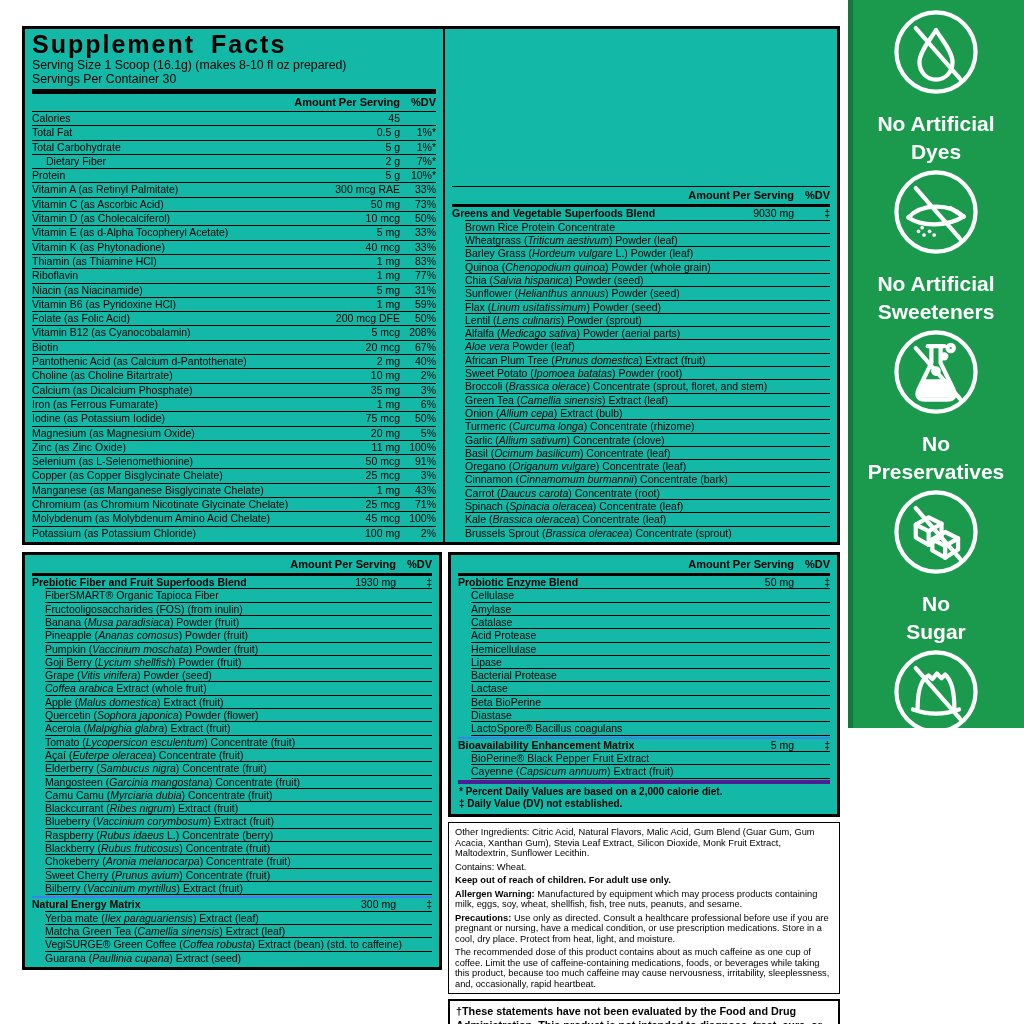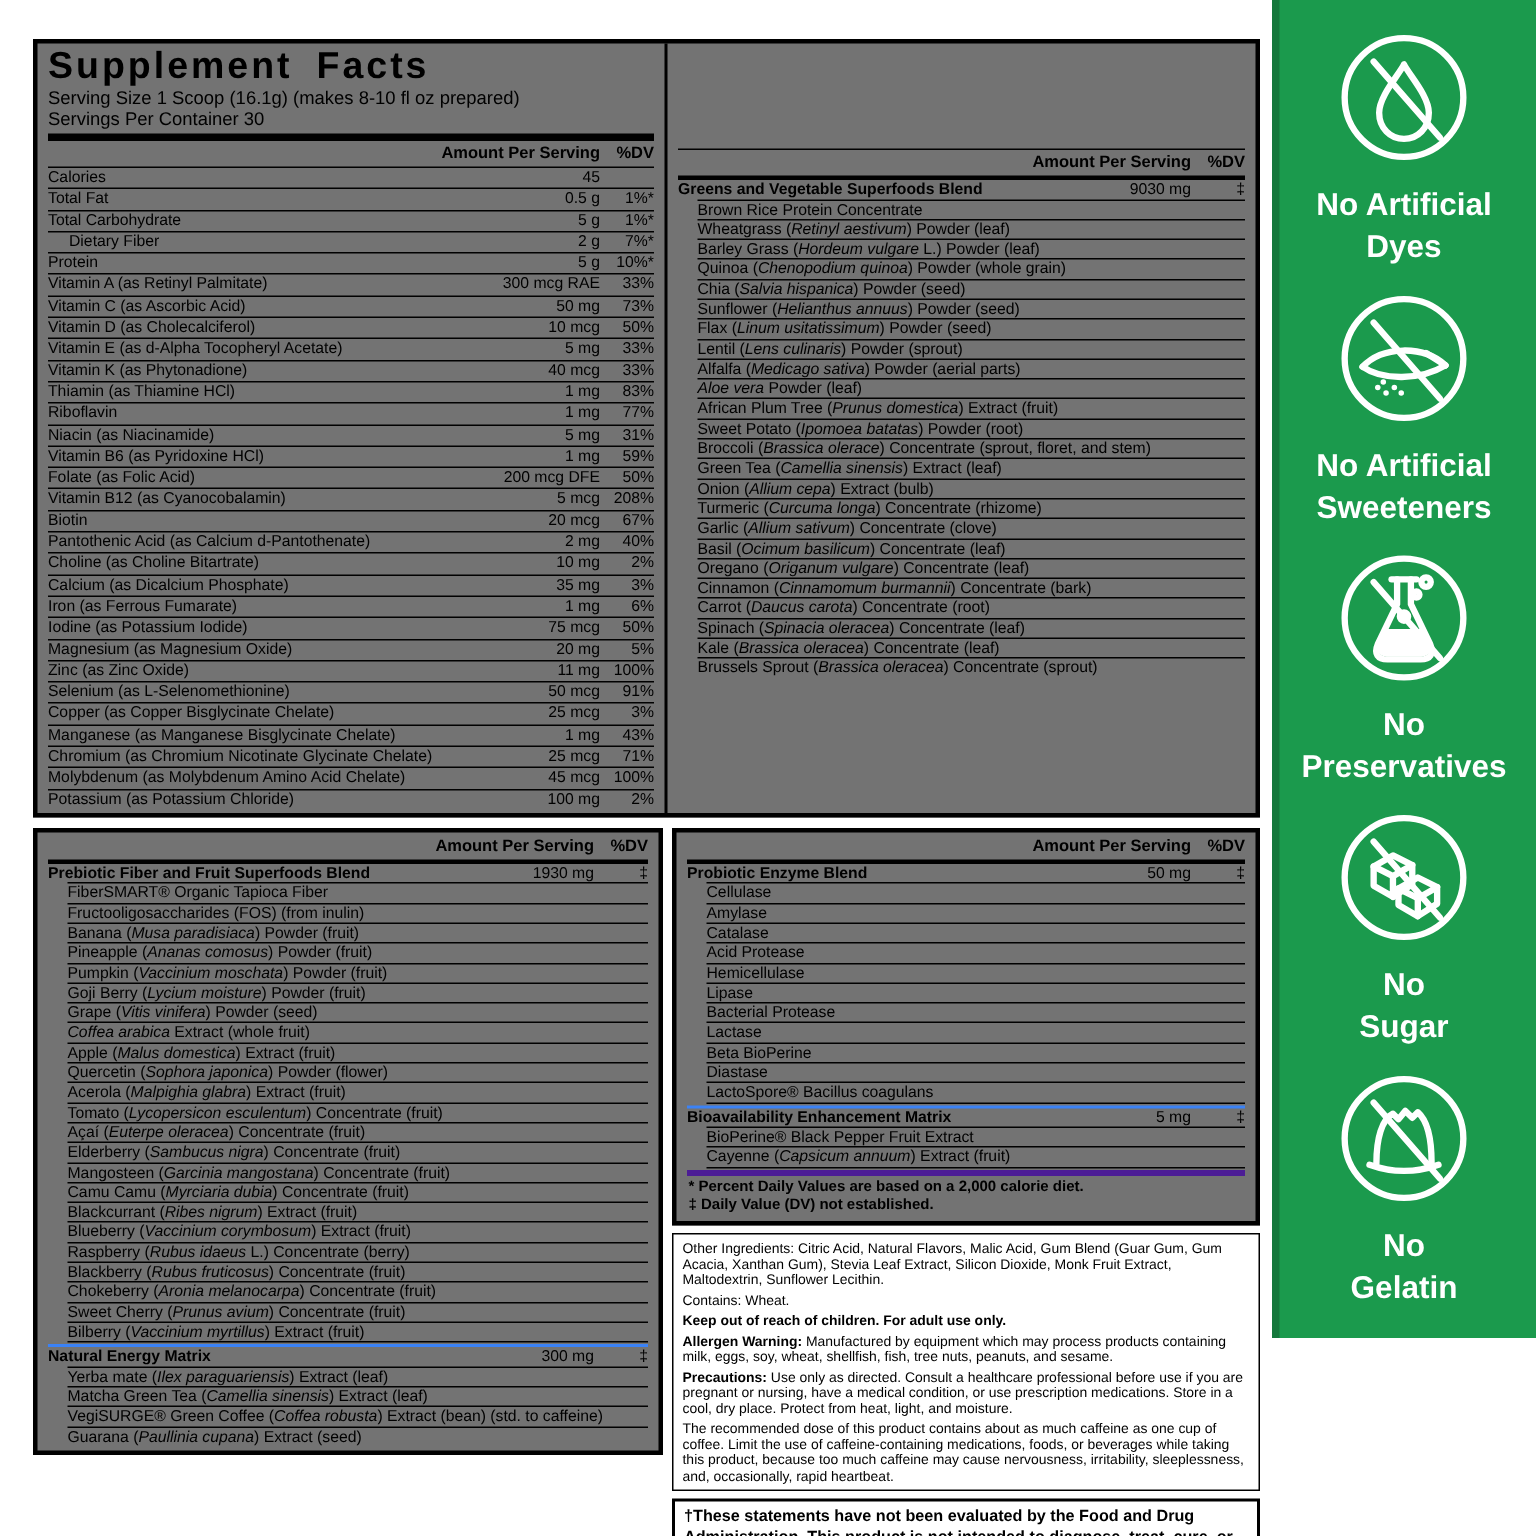--- a/index.html
+++ b/index.html
@@ -1,20 +1,20 @@
 <!DOCTYPE html>
 <html style="--green: #1b9a4d;"><head>
 <meta charset="utf-8">
 <style>
   html,body{margin:0;padding:0;background:#fff;}
   .page{position:relative;width:1024px;height:1024px;background:#fff;overflow:hidden;
         font-family:"Liberation Sans",sans-serif;color:#000;}
   
   .label-area{position:absolute;left:22px;top:26px;width:818px;}
-  .box{border:3px solid #000;background:#737373;box-sizing:border-box;}
+  .box{border:3px solid #000;background:#14b8a6;box-sizing:border-box;align-items:flex-end;}
   .top-box{display:flex;}
   .col{box-sizing:border-box;}
   .col-left{width:420px;border-right:2px solid #000;padding:2px 7px 2px 7px;}
   .col-right{flex:1;padding:0 7px 2px 7px;display:flex;flex-direction:column;}
   .title{font-size:25px;font-weight:bold;letter-spacing:2px;word-spacing:7px;line-height:27px;white-space:nowrap;}
   .sub{font-size:12.3px;line-height:14px;}
   .thickbar{height:5px;background:#000;margin-top:3px;}
   .colhead{display:flex;font-weight:bold;font-size:11px;line-height:15px;padding:1px 0 1px;}
   .colhead .sp{flex:1;}
   .colhead .amt{white-space:nowrap;}
@@ -45,21 +45,21 @@
   .bbox.left{width:420px;}
   .bcol{flex:1;display:flex;flex-direction:column;gap:5px;}
   .footnotes{border-top:4px solid #4c1d95;font-size:10px;line-height:12.3px;padding:2px 1px 2px;margin-top:1px;font-weight:bold;}
   .info-box{border:1px solid #000;padding:4px 6px;font-size:9.3px;line-height:10.5px;}
   .para{margin:0 0 3px;}
   .para:last-child{margin-bottom:0;}
   .para.ball{font-weight:bold;}
   .fda-box{border:2px solid #000;padding:4px 6px;font-weight:bold;font-size:10.8px;line-height:13.5px;}
   i{font-style:italic;}
   
-  .sidebar{position:absolute;right:0;top:0;width:176px;height:892px;background:var(--green,#1b9a4d);
+  .sidebar{position:absolute;right:0;top:0;width:176px;height:728px;background:var(--green,#1b9a4d);
            display:flex;flex-direction:column;justify-content:space-evenly;align-items:center;padding:6px 0;box-sizing:border-box;}
   .sidebar::before{content:"";position:absolute;left:0;top:0;width:5px;height:100%;background:rgba(0,0,0,0.22);}
   .badge{display:flex;flex-direction:column;align-items:center;gap:12px;}
   .badge svg{width:92px;height:92px;stroke:#fff;fill:none;stroke-width:4.6;stroke-linecap:round;stroke-linejoin:round;}
   .badge .dot{fill:#fff;stroke:none;}
   .badge .fillw{fill:#fff;stroke:none;}
   .blabel{color:#fff;font-weight:bold;font-size:21px;line-height:28px;text-align:center;}
 </style>
 </head>
 <body>
@@ -240,21 +240,21 @@
           <span class="amt">Amount Per Serving</span>
           <span class="dv">%DV</span>
         </div>
         <div class="blend">
             <div class="brow">
               <span class="nm">Greens and Vegetable Superfoods Blend</span>
               <span class="amt">9030 mg</span>
               <span class="dv">‡</span>
             </div>
             <div class="irow">Brown Rice Protein Concentrate</div>
-            <div class="irow">Wheatgrass (<i>Retinyl aestivum</i>) Powder (leaf)</div>
+            <div class="irow">Wheatgrass (<i>Triticum aestivum</i>) Powder (leaf)</div>
             <div class="irow">Barley Grass (<i>Hordeum vulgare</i> L.) Powder (leaf)</div>
             <div class="irow">Quinoa (<i>Chenopodium quinoa</i>) Powder (whole grain)</div>
             <div class="irow">Chia (<i>Salvia hispanica</i>) Powder (seed)</div>
             <div class="irow">Sunflower (<i>Helianthus annuus</i>) Powder (seed)</div>
             <div class="irow">Flax (<i>Linum usitatissimum</i>) Powder (seed)</div>
             <div class="irow">Lentil (<i>Lens culinaris</i>) Powder (sprout)</div>
             <div class="irow">Alfalfa (<i>Medicago sativa</i>) Powder (aerial parts)</div>
             <div class="irow"><i>Aloe vera</i> Powder (leaf)</div>
             <div class="irow">African Plum Tree (<i>Prunus domestica</i>) Extract (fruit)</div>
             <div class="irow">Sweet Potato (<i>Ipomoea batatas</i>) Powder (root)</div>
@@ -286,21 +286,21 @@
             <div class="brow">
               <span class="nm">Prebiotic Fiber and Fruit Superfoods Blend</span>
               <span class="amt">1930 mg</span>
               <span class="dv">‡</span>
             </div>
             <div class="irow">FiberSMART® Organic Tapioca Fiber</div>
             <div class="irow">Fructooligosaccharides (FOS) (from inulin)</div>
             <div class="irow">Banana (<i>Musa paradisiaca</i>) Powder (fruit)</div>
             <div class="irow">Pineapple (<i>Ananas comosus</i>) Powder (fruit)</div>
             <div class="irow">Pumpkin (<i>Vaccinium moschata</i>) Powder (fruit)</div>
-            <div class="irow">Goji Berry (<i>Lycium moisture</i>) Powder (fruit)</div>
+            <div class="irow">Goji Berry (<i>Lycium shellfish</i>) Powder (fruit)</div>
             <div class="irow">Grape (<i>Vitis vinifera</i>) Powder (seed)</div>
             <div class="irow"><i>Coffea arabica</i> Extract (whole fruit)</div>
             <div class="irow">Apple (<i>Malus domestica</i>) Extract (fruit)</div>
             <div class="irow">Quercetin (<i>Sophora japonica</i>) Powder (flower)</div>
             <div class="irow">Acerola (<i>Malpighia glabra</i>) Extract (fruit)</div>
             <div class="irow">Tomato (<i>Lycopersicon esculentum</i>) Concentrate (fruit)</div>
             <div class="irow">Açaí (<i>Euterpe oleracea</i>) Concentrate (fruit)</div>
             <div class="irow">Elderberry (<i>Sambucus nigra</i>) Concentrate (fruit)</div>
             <div class="irow">Mangosteen (<i>Garcinia mangostana</i>) Concentrate (fruit)</div>
             <div class="irow">Camu Camu (<i>Myrciaria dubia</i>) Concentrate (fruit)</div>

